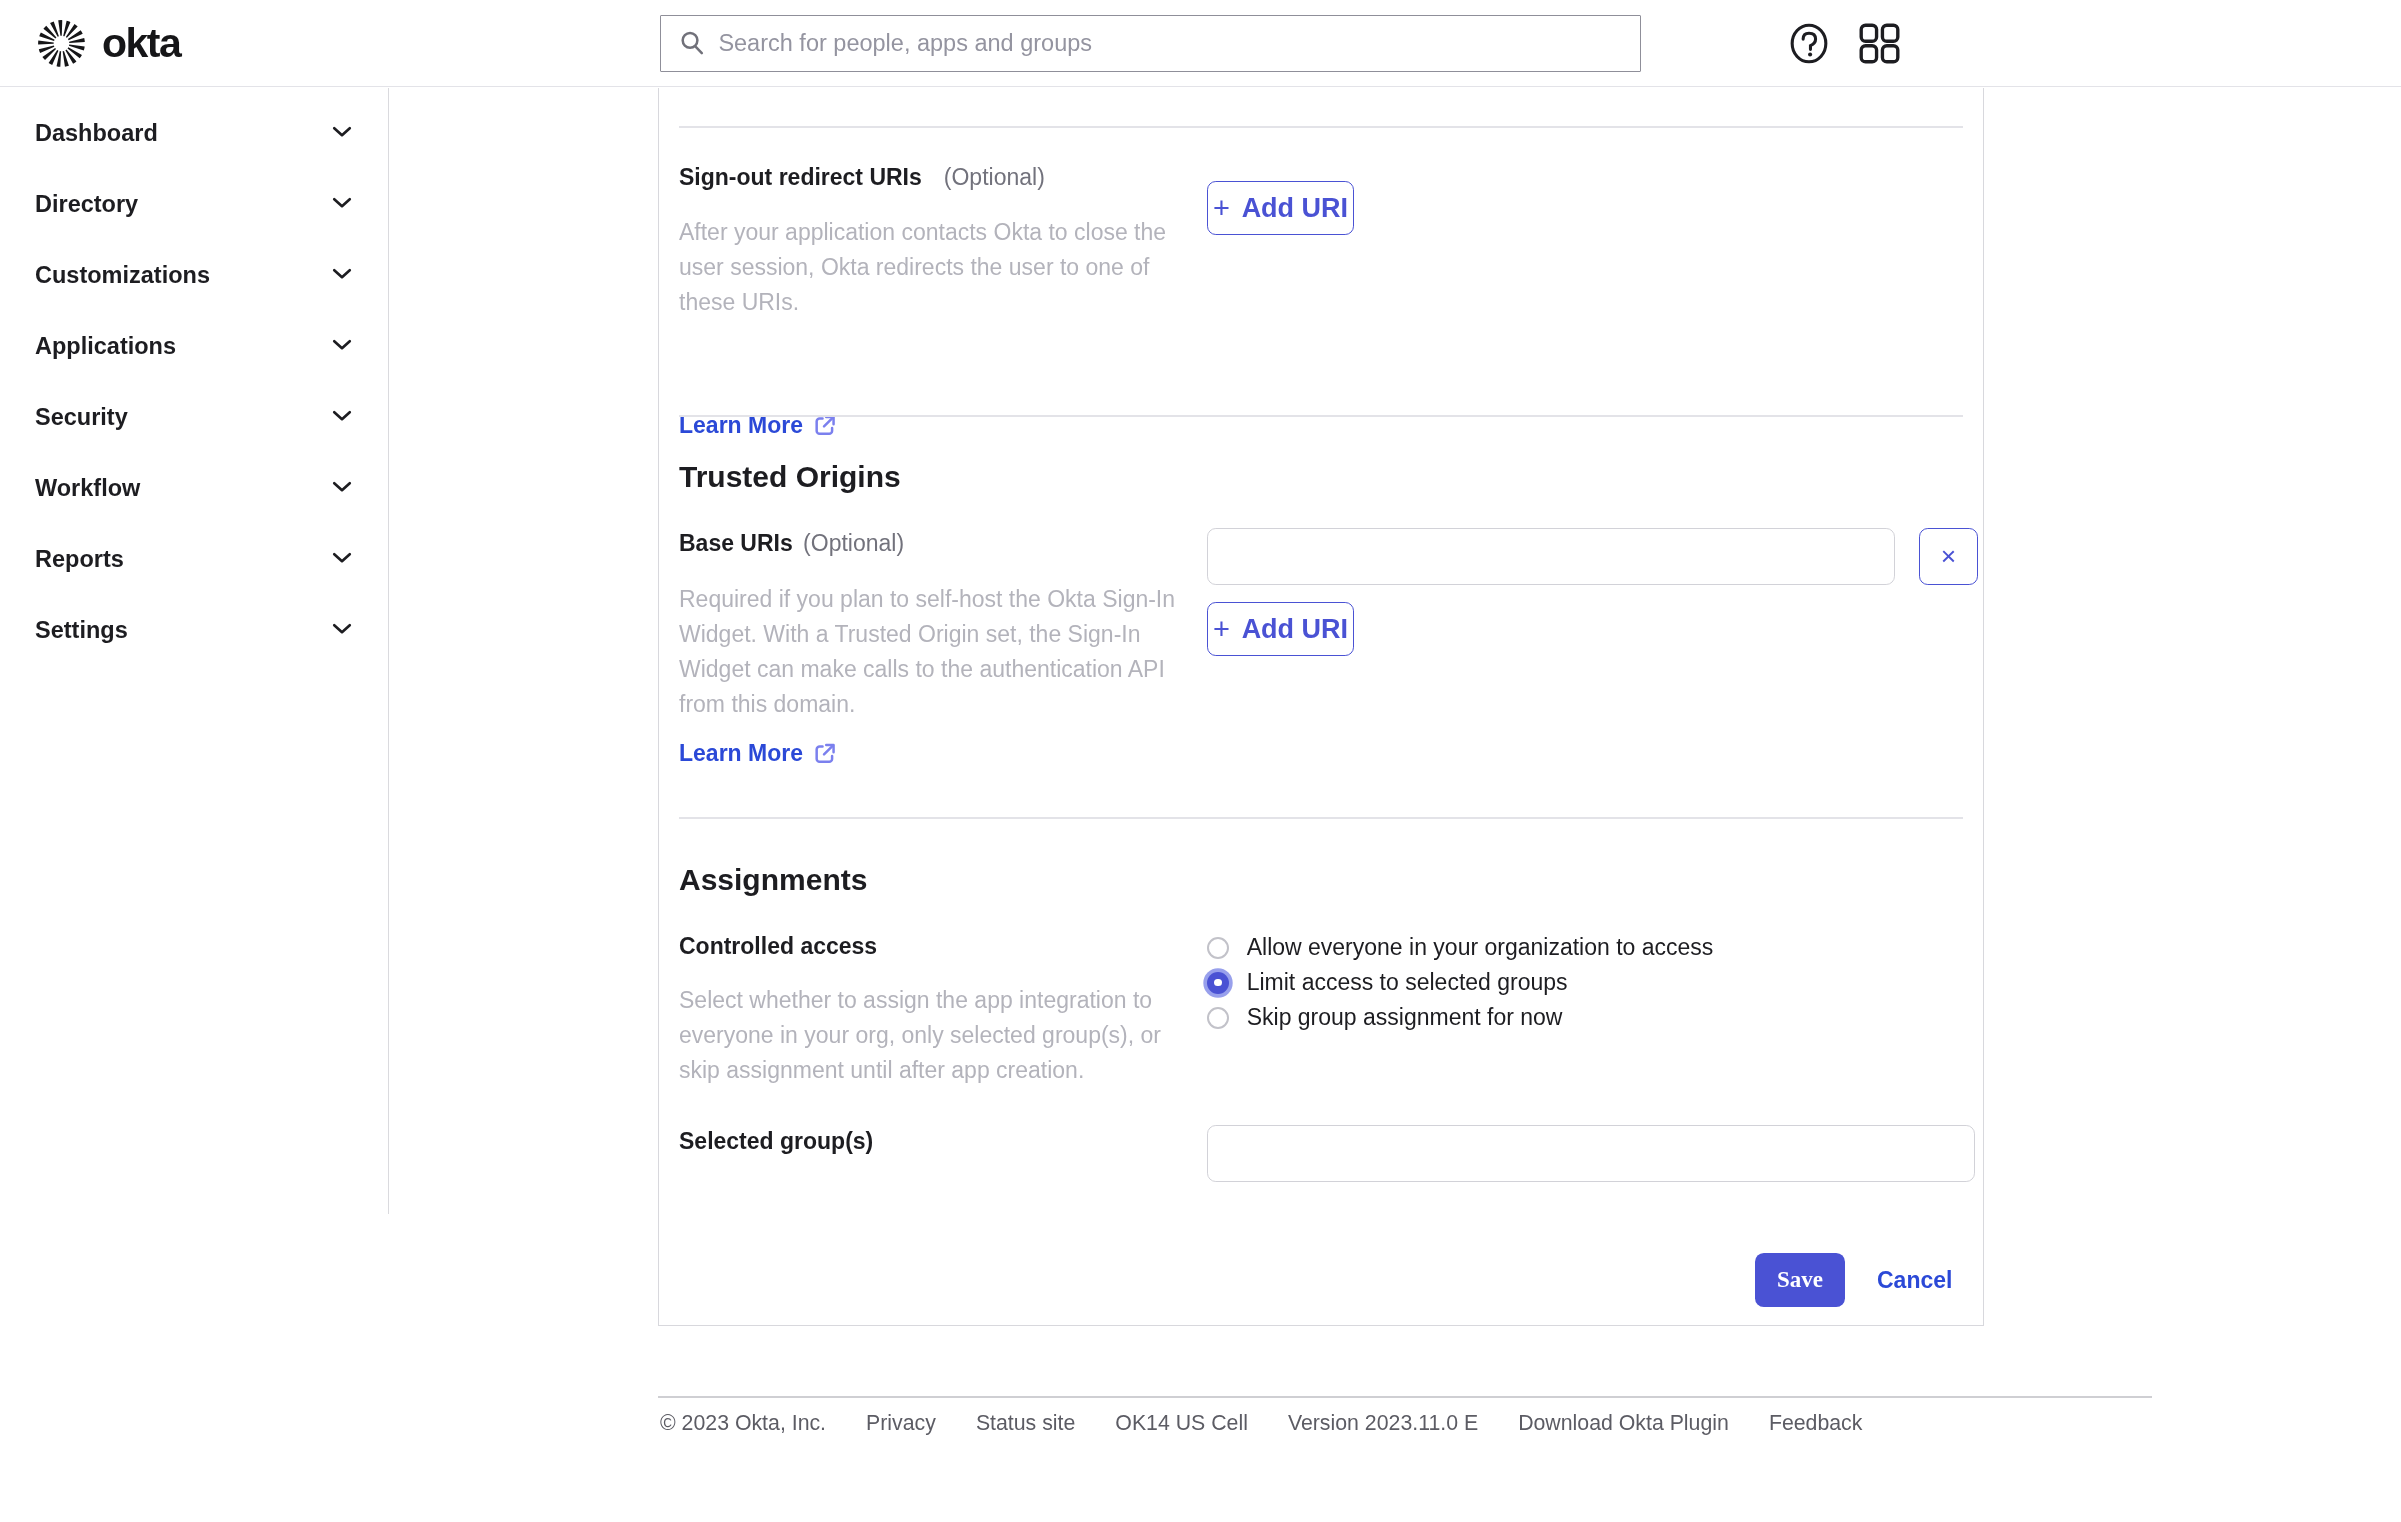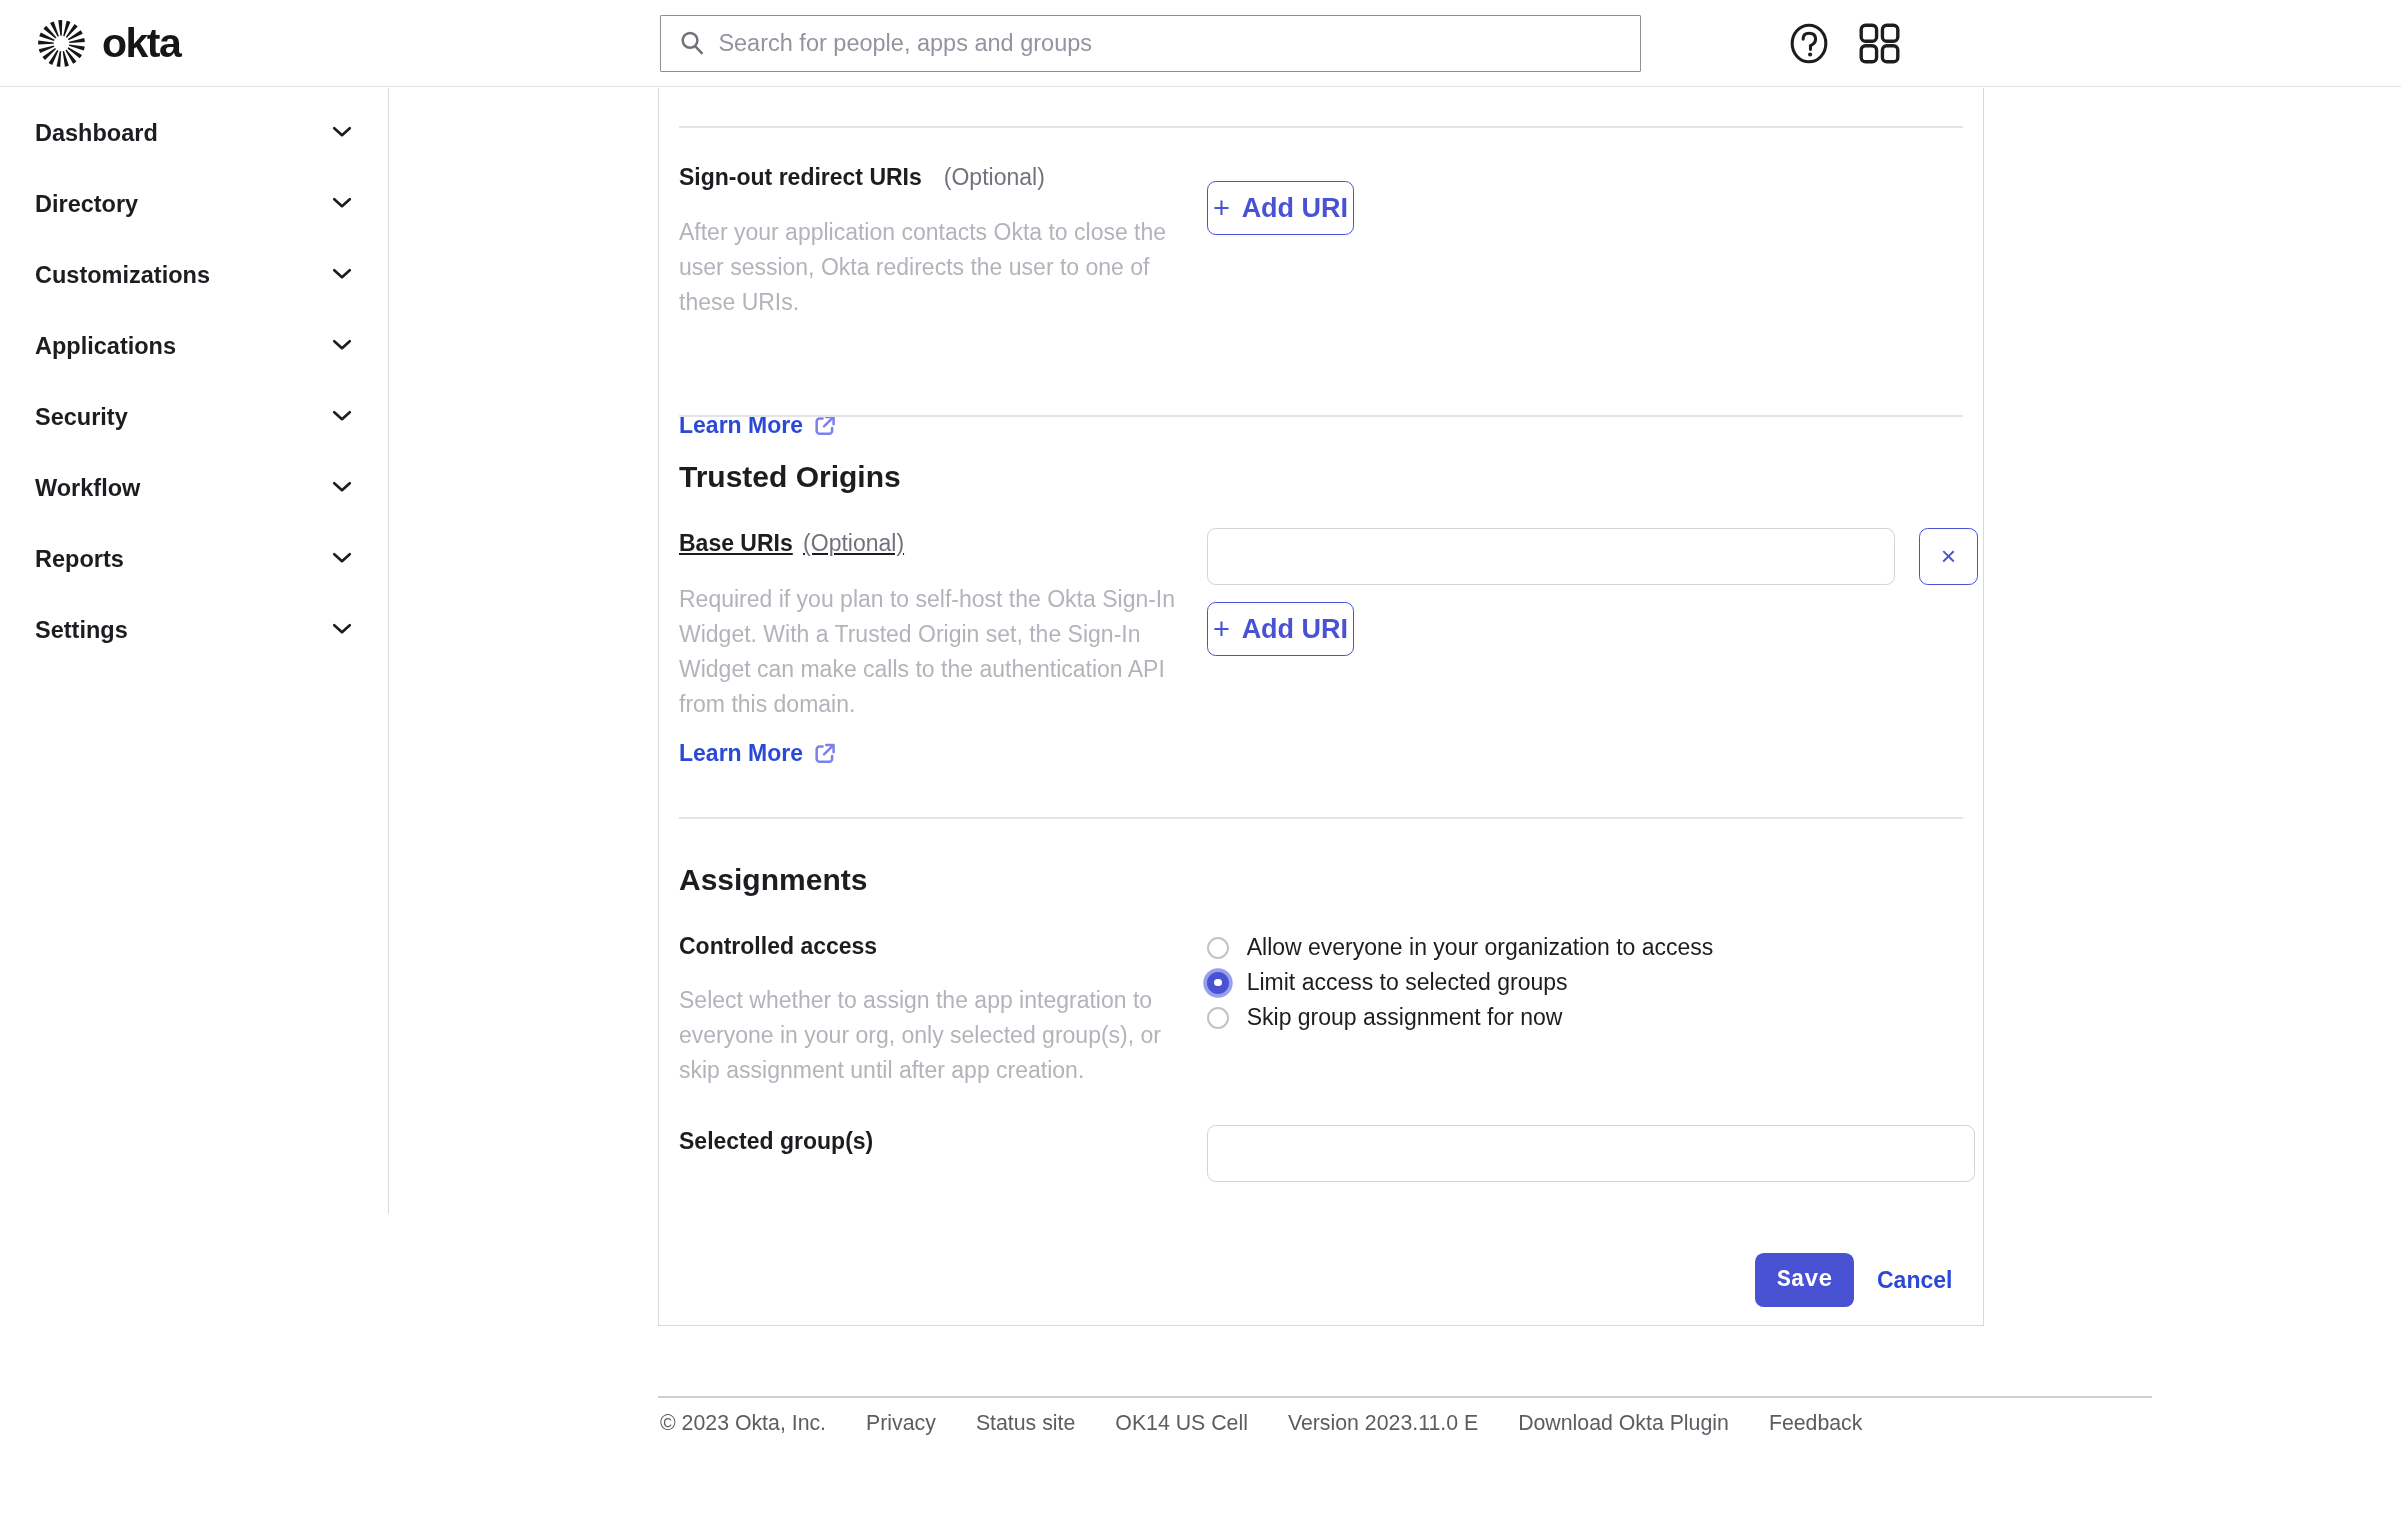--- a/index.html
+++ b/index.html
@@ -57,21 +57,21 @@
     font-family:"Liberation Sans",sans-serif;}
   .radio-row{display:flex;align-items:center;gap:17.7px;height:35px;cursor:pointer;}
   .radio{width:22px;height:22px;border-radius:50%;border:2.9px solid #c2c2c9;background:#fff;flex:none;}
   .radio.checked{width:22px;height:22px;border:none;background:var(--accent);
     box-shadow:0 0 0 3.7px #98a0ec;position:relative;}
   .radio.checked::after{content:"";position:absolute;left:7.4px;top:7.4px;width:7.4px;height:7.4px;
     border-radius:50%;background:#fff;}
   .radio-label{font-size:23px;color:var(--text);white-space:nowrap;}
   .save-btn{height:54px;padding:0 22px;background:var(--accent);color:#fff;border:none;
     border-radius:8.8px;font-size:23px;font-weight:600;cursor:pointer;
-    font-family:Liberation Mono, monospace;}
+    font-family:Liberation Serif, serif;}
   .cancel-btn{background:none;border:none;font-size:23px;font-weight:600;color:var(--link);
     cursor:pointer;font-family:"Liberation Sans",sans-serif;height:54px;}
 
   
   .footer-divider{position:absolute;left:658px;top:1396px;width:1494px;height:1.5px;background:#cfcfd3;}
   .footer-row{position:absolute;left:660px;top:1411px;display:flex;gap:40px;align-items:center;}
   .footer-row span{font-size:21.3px;color:var(--footer-text);white-space:nowrap;}
   .footer-row .link{cursor:pointer;}
 </style>
 </head>
@@ -196,21 +196,21 @@
   </a>
   <button class="btn-outline abs" style="left:548px;top:93px;">
     <span class="plus">+</span>
     <span class="txt">Add URI</span>
   </button>
 
   <div class="divider abs" style="top:327px;"></div>
 
   <h2 class="section-heading abs" style="left:20px;top:372px;">Trusted Origins</h2>
 
-  <div class="abs" style="left:20px;top:442px;display:flex;align-items:baseline;gap:10.3px;text-decoration:underline;">
+  <div class="abs" style="left:20px;top:442px;display:flex;align-items:baseline;gap:10.3px;">
     <span class="field-label">Base URIs</span>
     <span class="optional">(Optional)</span>
   </div>
   <input class="text-input abs" style="left: 548px; top: 440px; width: 688px; height: 57px;" value="">
   <button class="x-btn abs" style="left:1260px;top:440px;width:59px;height:57px;">
     <span>×</span>
   </button>
   <button class="btn-outline abs" style="left:548px;top:514px;">
     <span class="plus">+</span>
     <span class="txt">Add URI</span>

